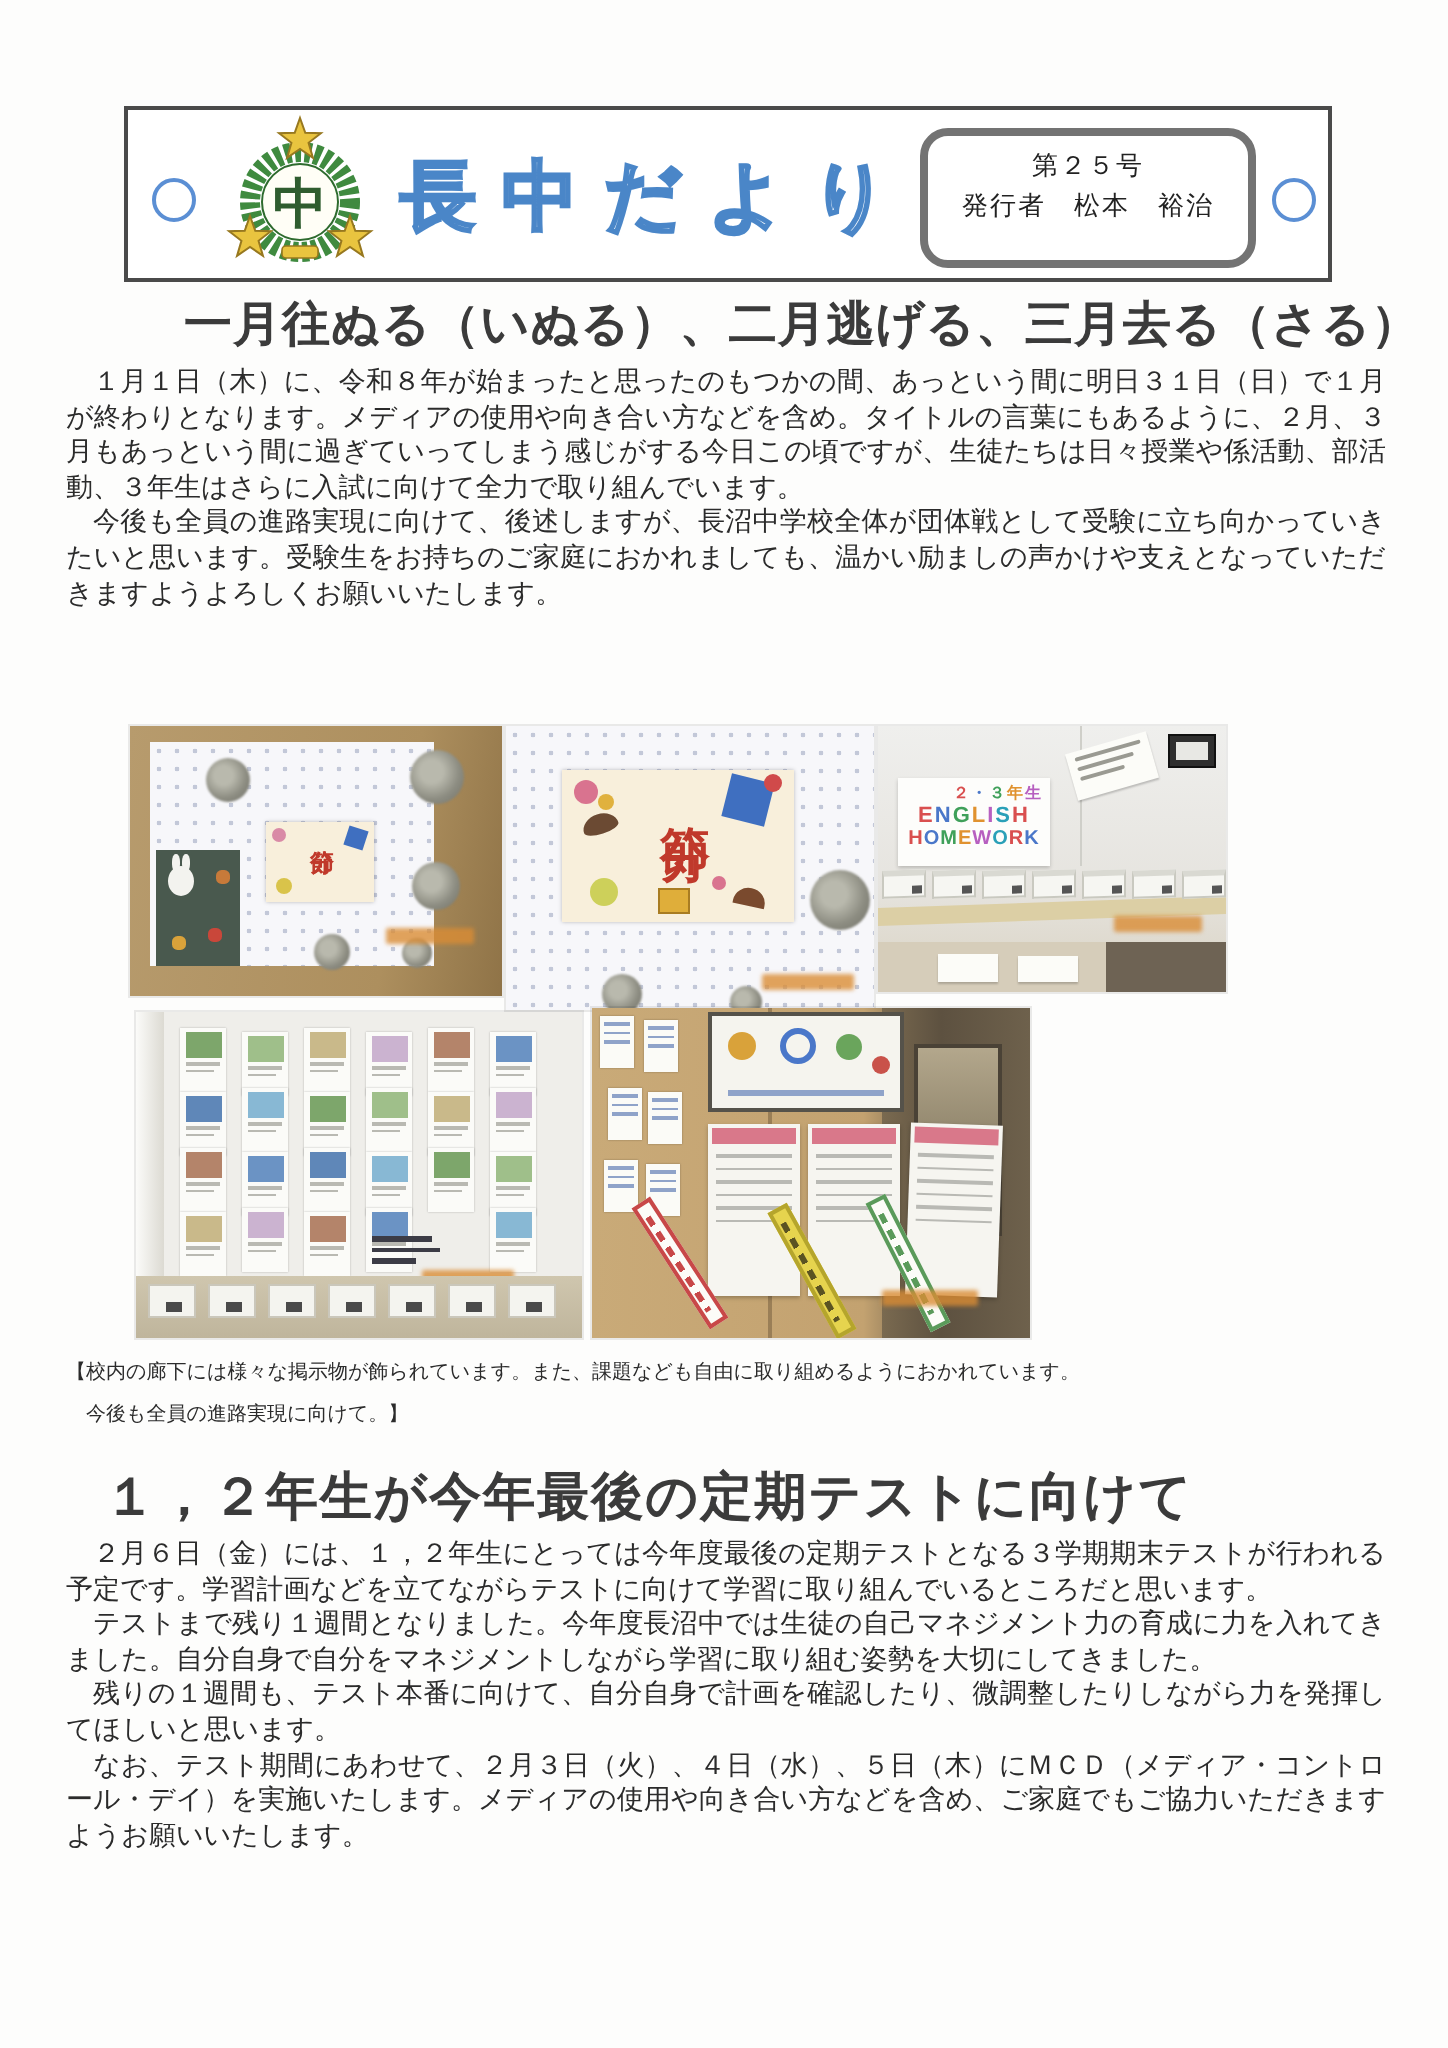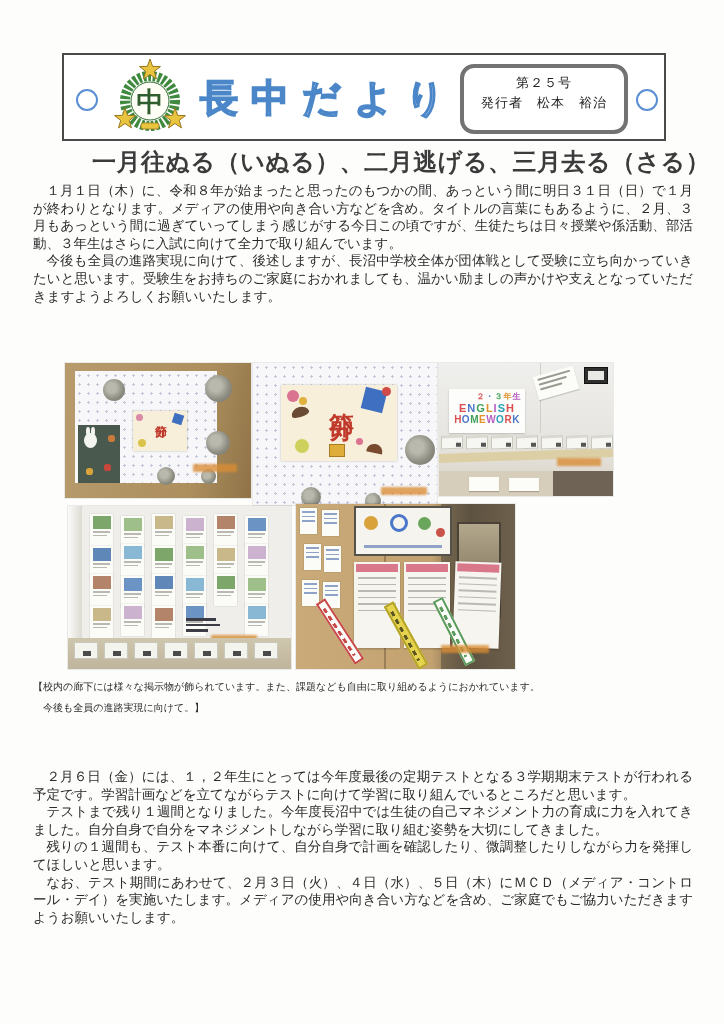--- a/index.html
+++ b/index.html
@@ -514,20 +514,21 @@
         </div>
       <div class="ts" style="right:26px;bottom:16px;width:48px;"></div>
     </div>
   </div>
 
   <div class="caption-block">
     <div class="l1">【校内の廊下には様々な掲示物が飾られています。また、課題なども自由に取り組めるようにおかれています。</div>
     <div class="l2">今後も全員の進路実現に向けて。】</div>
   </div>
 
+  <div class="h-test">１，２年生が今年最後の定期テストに向けて</div>
 
   <div class="body-block block-test">
     <p>２月６日（金）には、１，２年生にとっては今年度最後の定期テストとなる３学期期末テストが行われる予定です。学習計画などを立てながらテストに向けて学習に取り組んでいるところだと思います。</p>
     <p>テストまで残り１週間となりました。今年度長沼中では生徒の自己マネジメント力の育成に力を入れてきました。自分自身で自分をマネジメントしながら学習に取り組む姿勢を大切にしてきました。</p>
     <p>残りの１週間も、テスト本番に向けて、自分自身で計画を確認したり、微調整したりしながら力を発揮してほしいと思います。</p>
     <p>なお、テスト期間にあわせて、２月３日（火）、４日（水）、５日（木）にＭＣＤ（メディア・コントロール・デイ）を実施いたします。メディアの使用や向き合い方などを含め、ご家庭でもご協力いただきますようお願いいたします。</p>
   </div>
 
 </div>
 

